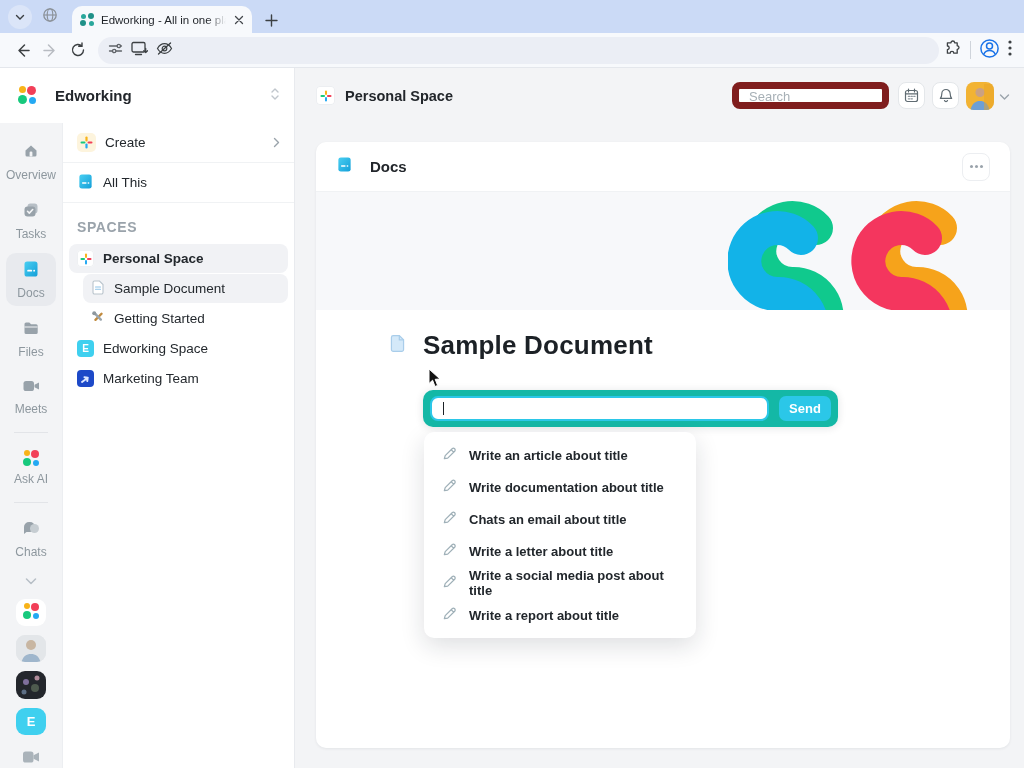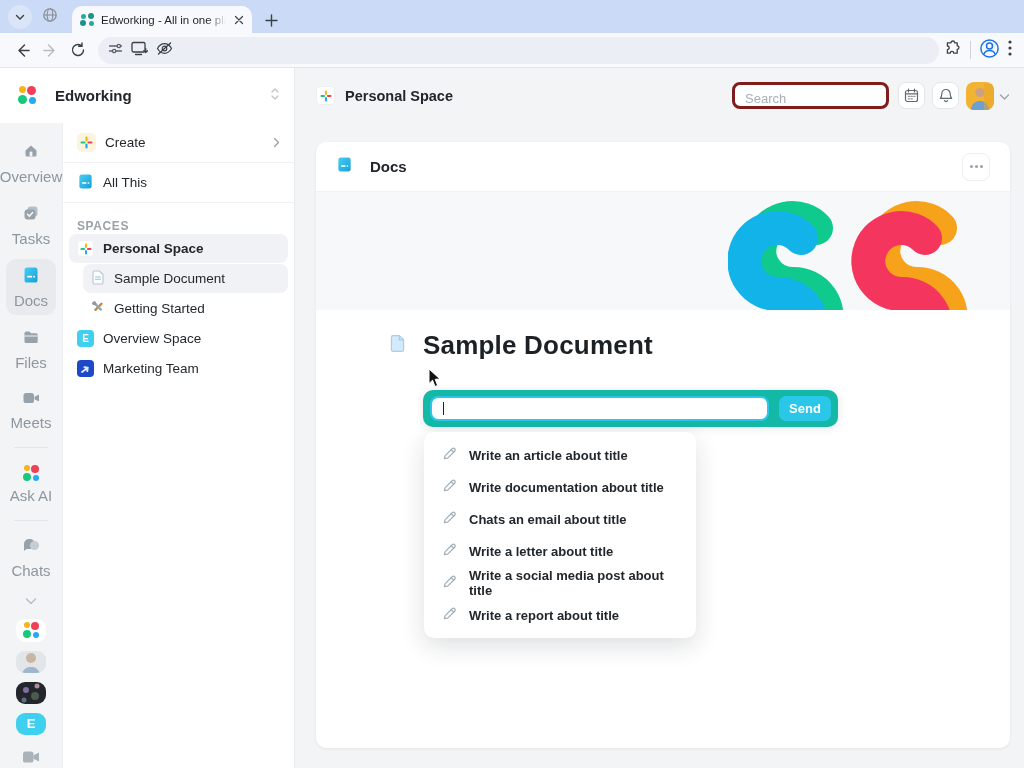--- a/index.html
+++ b/index.html
@@ -27,45 +27,45 @@
   .app { position:absolute; top:68px; left:0; width:1024px; height:700px; background:#f3f4f6; }
   .left-col { position:absolute; top:0; left:0; width:295px; height:700px; background:#fff; border-right:1px solid #e8eaee; }
   .ws-header { height:55px; display:flex; align-items:center; padding:0 14px 0 17px; background:#fff; }
   .ws-name { font-size:15px; font-weight:bold; margin-left:18px; flex:1; }
   .left-body { position:absolute; top:55px; left:0; right:0; bottom:0; display:flex; }
 
   
   .rail { width:63px; background:#f3f4f6; border-right:1px solid #eceef1; display:flex; flex-direction:column; align-items:center; padding-top:12px; }
   .rail-item { width:50px; display:flex; flex-direction:column; align-items:center; gap:4px; padding:7px 0 6px; border-radius:10px; margin-bottom:6px; }
   .rail-item.active { background:#e8eaee; }
-  .rail-label { font-size:15px; color:#8d979e; }
+  .rail-label { font-size:12px; color:#8d979e; }
   .rail-divider { width:34px; height:1px; background:#e2e4e8; margin:4px 0 10px; }
   .rail-avatar { width:30px; height:30px; border-radius:9px; margin-bottom:9px; overflow:hidden; display:flex; align-items:center; justify-content:center; }
   .rail-chev { margin:0 0 10px; }
 
   
   .nav { flex:1; background:#fff; padding-top:0; }
   .nav-row { display:flex; align-items:center; height:40px; padding:0 14px; gap:9px; border-bottom:1px solid #f0f2f4; font-size:13.5px; color:#23282d; }
-  .spaces-label { font-size:12px; letter-spacing:.6px; color:#9aa3ab; font-weight:bold; padding:16px 14px 0; }
+  .spaces-label { font-size:14px; letter-spacing:.6px; color:#9aa3ab; font-weight:bold; padding:16px 14px 8px; }
   .space-row { display:flex; align-items:center; height:29px; margin:1px 6px; padding:0 8px; gap:9px; border-radius:8px; font-size:13.5px; color:#23282d; }
   .space-row.selected { background:#f1f2f5; }
   .space-row.child { margin-left:20px; }
   .bold { font-weight:bold; }
   .flex1 { flex:1; }
 
   .sq-icon { width:17px; height:17px; border-radius:4px; display:flex; align-items:center; justify-content:center; flex:0 0 auto; }
   .create-chip { width:19px; height:19px; border-radius:5px; background:#fdf4dd; display:flex; align-items:center; justify-content:center; }
   .e-chip { background:#3fd0ef; color:#fff; font-size:10px; font-weight:bold; }
   .mk-chip { background:#1d49c8; }
 
   
   .main { position:absolute; top:0; left:295px; right:0; height:700px; }
   .main-header { height:55px; display:flex; align-items:center; padding:0 14px 0 21px; }
   .mh-title { font-size:14.5px; font-weight:bold; margin-left:10px; flex:1; }
-  .search-box { width:157px; height:27px; background:#fff; border:3px solid #7f1d1d; border-radius:8px; display:flex; align-items:flex-end; padding:0 10px; margin-right:9px; }
+  .search-box { width:157px; height:27px; background:#fff; border:7px solid #7f1d1d; border-radius:8px; display:flex; align-items:flex-start; padding:0 10px; margin-right:9px; }
   .search-box input { border:none; outline:none; width:100%; font-size:13px; color:#27292d; background:transparent; font-family:"Liberation Sans",sans-serif; }
   .search-box input::placeholder { color:#a7b0b6; }
   .hdr-btn { width:27px; height:27px; background:#fff; border:1px solid #e4e7ea; border-radius:8px; display:flex; align-items:center; justify-content:center; margin-right:7px; }
   .hdr-avatar { width:28px; height:28px; border-radius:8px; overflow:hidden; margin-right:5px; }
 
   .card { position:absolute; top:74px; left:21px; right:14px; bottom:20px; background:#fff; border-radius:10px; box-shadow:0 1px 3px rgba(20,30,40,.07); overflow:hidden; }
   .card-header { height:50px; display:flex; align-items:center; padding:0 20px; border-bottom:1px solid #f0f2f4; }
   .card-title { font-size:15px; font-weight:bold; margin-left:17px; flex:1; }
   .dots-btn { width:28px; height:28px; border:1px solid #eceef1; border-radius:8px; display:flex; align-items:center; justify-content:center; gap:2px; }
   .dots-btn i { width:3px; height:3px; border-radius:50%; background:#9aa3ab; display:block; }
@@ -365,21 +365,21 @@
                   <rect x="6" y="1" width="2.4" height="11" rx="1.2" fill="#c08a3e" transform="rotate(45 7 7)"></rect>
                   <rect x="6" y="1" width="2.4" height="11" rx="1.2" fill="#9aa5ad" transform="rotate(-45 7 7)"></rect>
                   <circle cx="3.2" cy="3.2" r="2" fill="#8d979e"></circle>
                 </svg></span>
             <span class="flex1">Getting Started</span>
           </div>
           <div class="space-row">
             <span class="sq-icon e-chip">
                 <span>E</span>
               </span>
-            <span class="flex1">Overview Space</span>
+            <span class="flex1">Edworking Space</span>
           </div>
           <div class="space-row">
             <span class="sq-icon mk-chip">
               <svg width="10" height="10" viewBox="0 0 10 10">
                   <path d="M1.5 8.5 L6.5 3.5 M6.5 3.5 H3.2 M6.5 3.5 V6.8" stroke="#dce6ff" stroke-width="2" fill="none" stroke-linecap="round" stroke-linejoin="round" transform="rotate(8 5 5)"></path>
                 </svg>
             </span>
             <span class="flex1">Marketing Team</span>
           </div>
         </div>

